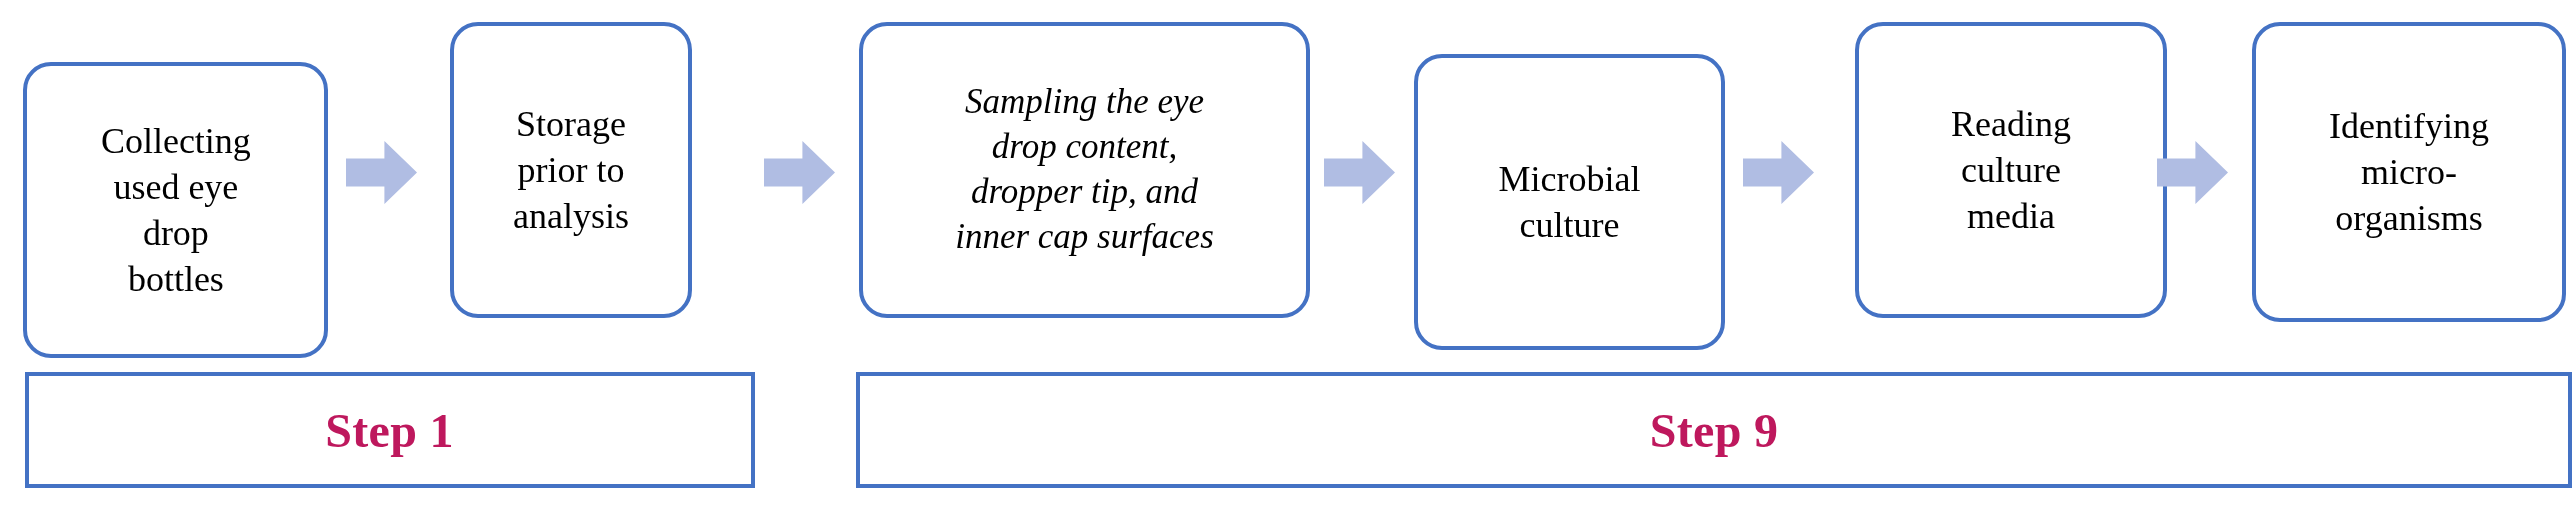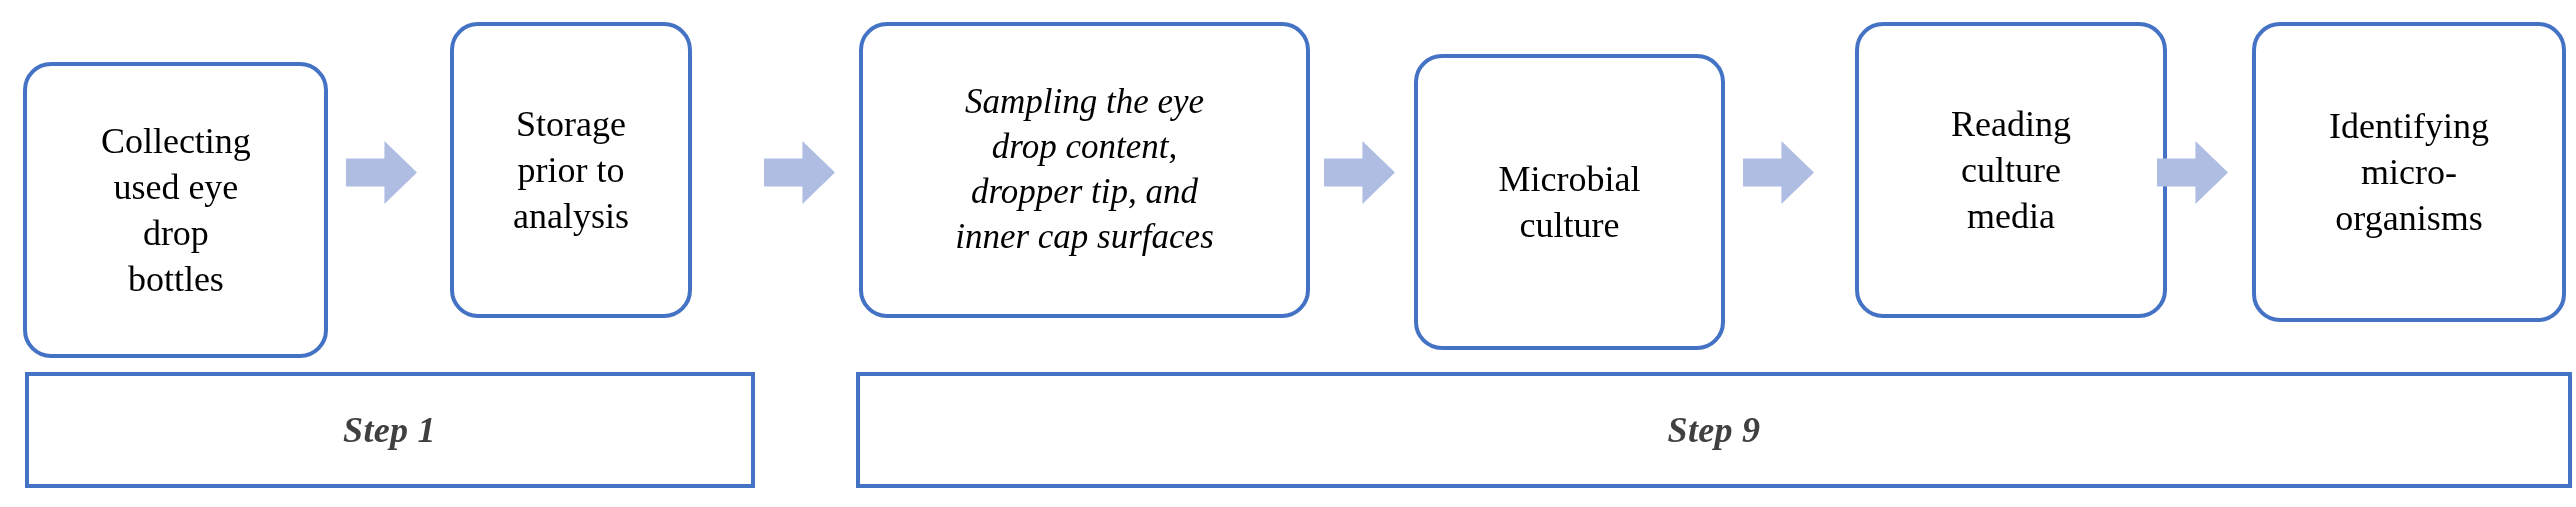--- a/index.html
+++ b/index.html
@@ -74,26 +74,25 @@
     position: absolute;
     box-sizing: border-box;
     background: #ffffff;
     border: 4.1px solid #4472C4;
     border-radius: 0;
     display: flex;
     align-items: center;
     justify-content: center;
   }
   .step-label {
-    color: #404040;
-    font-size: 36px;
+    color: #be185d;
+    font-size: 48px;
     font-weight: bold;
     letter-spacing: 0.3px;
     font-family: "Liberation Serif", "DejaVu Serif", serif;
-    font-style: italic;
   }
 
   .step-bar-1 { left: 24.5px;   top: 372px; width: 730px; height: 116px; }
   .step-bar-2 { left: 856px; top: 372px; width: 1716px; height: 116px; }
 </style>
 </head>
 <body>
 
 <div id="canvas">
 

